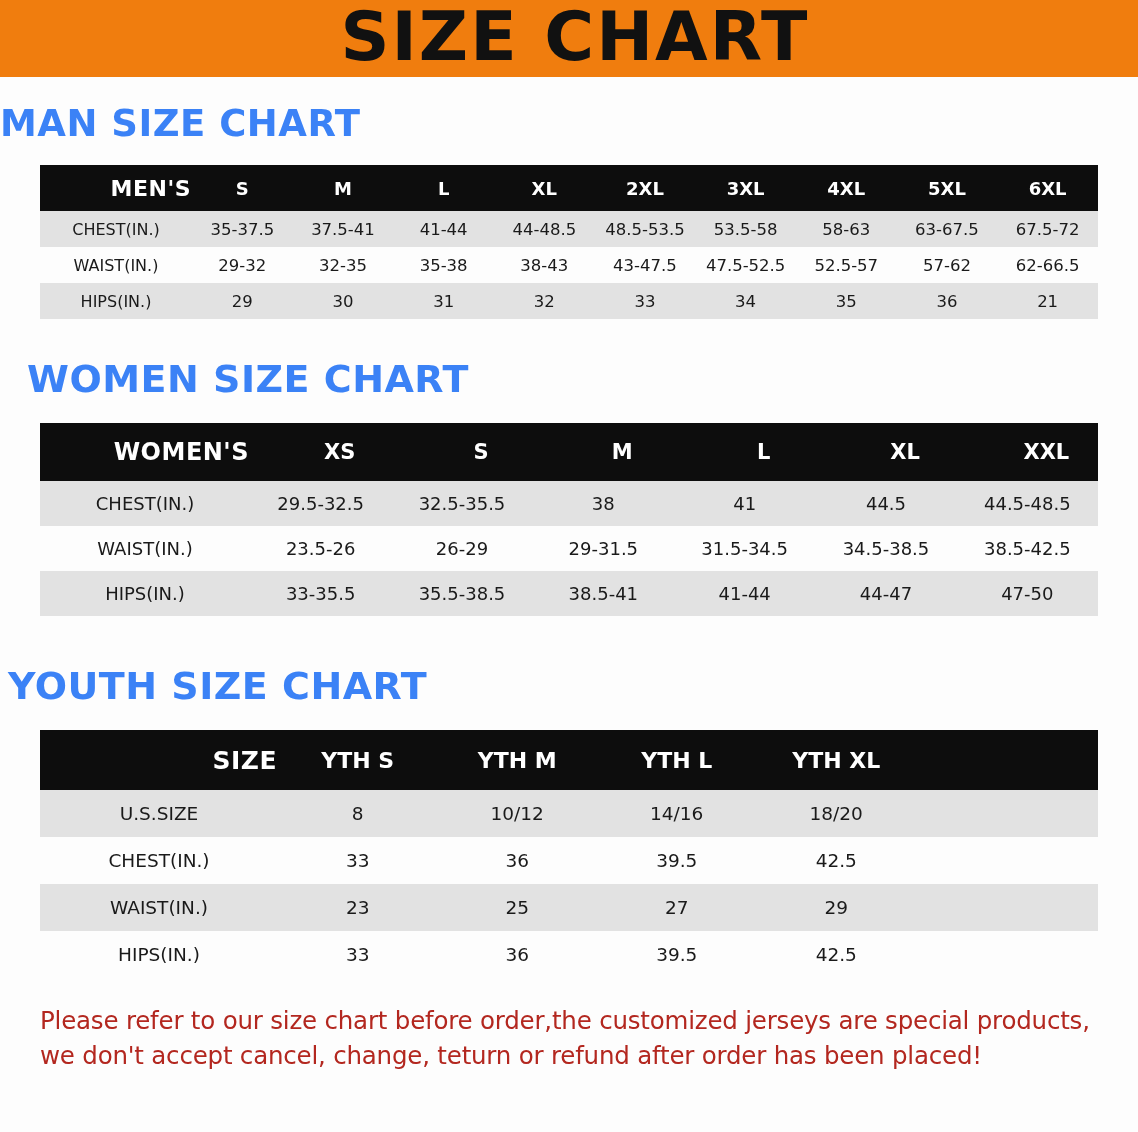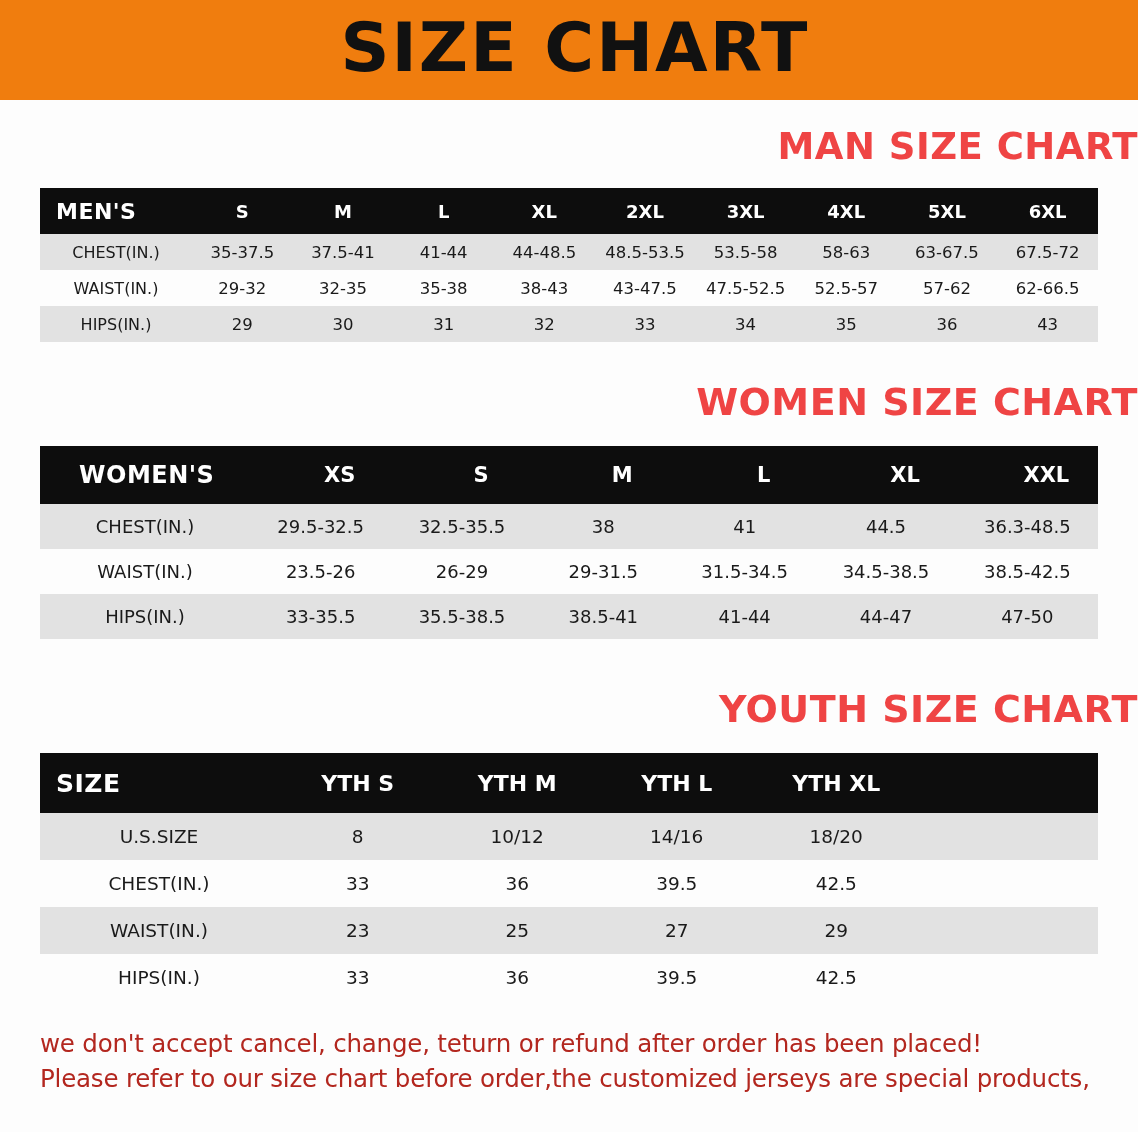--- a/index.html
+++ b/index.html
@@ -16,44 +16,44 @@
   .page {
     position: relative;
     width: 1138px;
     height: 1132px;
     background: #fdfdfd;
     box-sizing: border-box;
   }
 
   
   .banner {
-    height: 100px;
+    height: 77px;
     background: #f07d0e;
     display: flex;
     align-items: center;
     justify-content: center;
     padding-left: 12px;
   }
   .banner-title {
     font-family: "DejaVu Sans", sans-serif;
     font-weight: bold;
     font-size: 68px;
     letter-spacing: 2px;
     color: #111;
     line-height: 1;
     margin: 0;
     padding-bottom: 4px;
   }
 
   
   .section-title {
-    text-align: right;
+    text-align: left;
     font-family: "DejaVu Sans", sans-serif;
     font-weight: bold;
-    color: #ef4444;
+    color: #3b82f6;
     font-size: 37px;
     letter-spacing: 0.5px;
   }
   .section-title.man   { margin: 25px 0 20px 0; }
   .section-title.women { margin: 38px 0 22px 0; font-size: 38px; padding-left: 27px; }
   .section-title.youth { margin: 48px 0 22px 8px; font-size: 38px; }
 
   
   .table-wrap {
     margin: 0 40px;
@@ -72,21 +72,21 @@
   }
   
   .chart thead tr {
     background: #0d0d0d;
   }
   .chart thead th {
     color: #ffffff;
     font-weight: bold;
   }
   .chart thead th.rowlabel {
-    text-align: left;
+    text-align: right;
     padding-left: 16px;
     letter-spacing: 0.5px;
   }
   
   .chart tbody tr.shade { background: #e2e2e2; }
   .chart tbody tr.plain { background: #fdfdfd; }
   .chart tbody td.rowlabel {
     text-align: center;
     white-space: nowrap;
   }
@@ -178,21 +178,21 @@
         <tr class="shade">
           <td class="rowlabel">HIPS(IN.)</td>
           <td>29</td>
           <td>30</td>
           <td>31</td>
           <td>32</td>
           <td>33</td>
           <td>34</td>
           <td>35</td>
           <td>36</td>
-          <td>43</td>
+          <td>21</td>
         </tr>
       </tbody>
     </table>
   </div>
 
   <div class="section-title women">WOMEN SIZE CHART</div>
   <div class="table-wrap">
     <table class="chart" id="women-table">
       <colgroup>
         <col style="width:210px">
@@ -210,21 +210,21 @@
         </tr>
       </thead>
       <tbody>
         <tr class="shade">
           <td class="rowlabel">CHEST(IN.)</td>
           <td>29.5-32.5</td>
           <td>32.5-35.5</td>
           <td>38</td>
           <td>41</td>
           <td>44.5</td>
-          <td>36.3-48.5</td>
+          <td>44.5-48.5</td>
         </tr>
         <tr class="plain">
           <td class="rowlabel">WAIST(IN.)</td>
           <td>23.5-26</td>
           <td>26-29</td>
           <td>29-31.5</td>
           <td>31.5-34.5</td>
           <td>34.5-38.5</td>
           <td>38.5-42.5</td>
         </tr>
@@ -290,17 +290,17 @@
           <td>36</td>
           <td>39.5</td>
           <td>42.5</td>
           <td></td>
         </tr>
       </tbody>
     </table>
   </div>
 
   <div class="note">
+    <div>Please refer to our size chart before order,the customized jerseys are special products,</div>
     <div>we don't accept cancel, change, teturn or refund after order has been placed!</div>
-    <div>Please refer to our size chart before order,the customized jerseys are special products,</div>
   </div>
 
 </div>
 
 </body></html>

